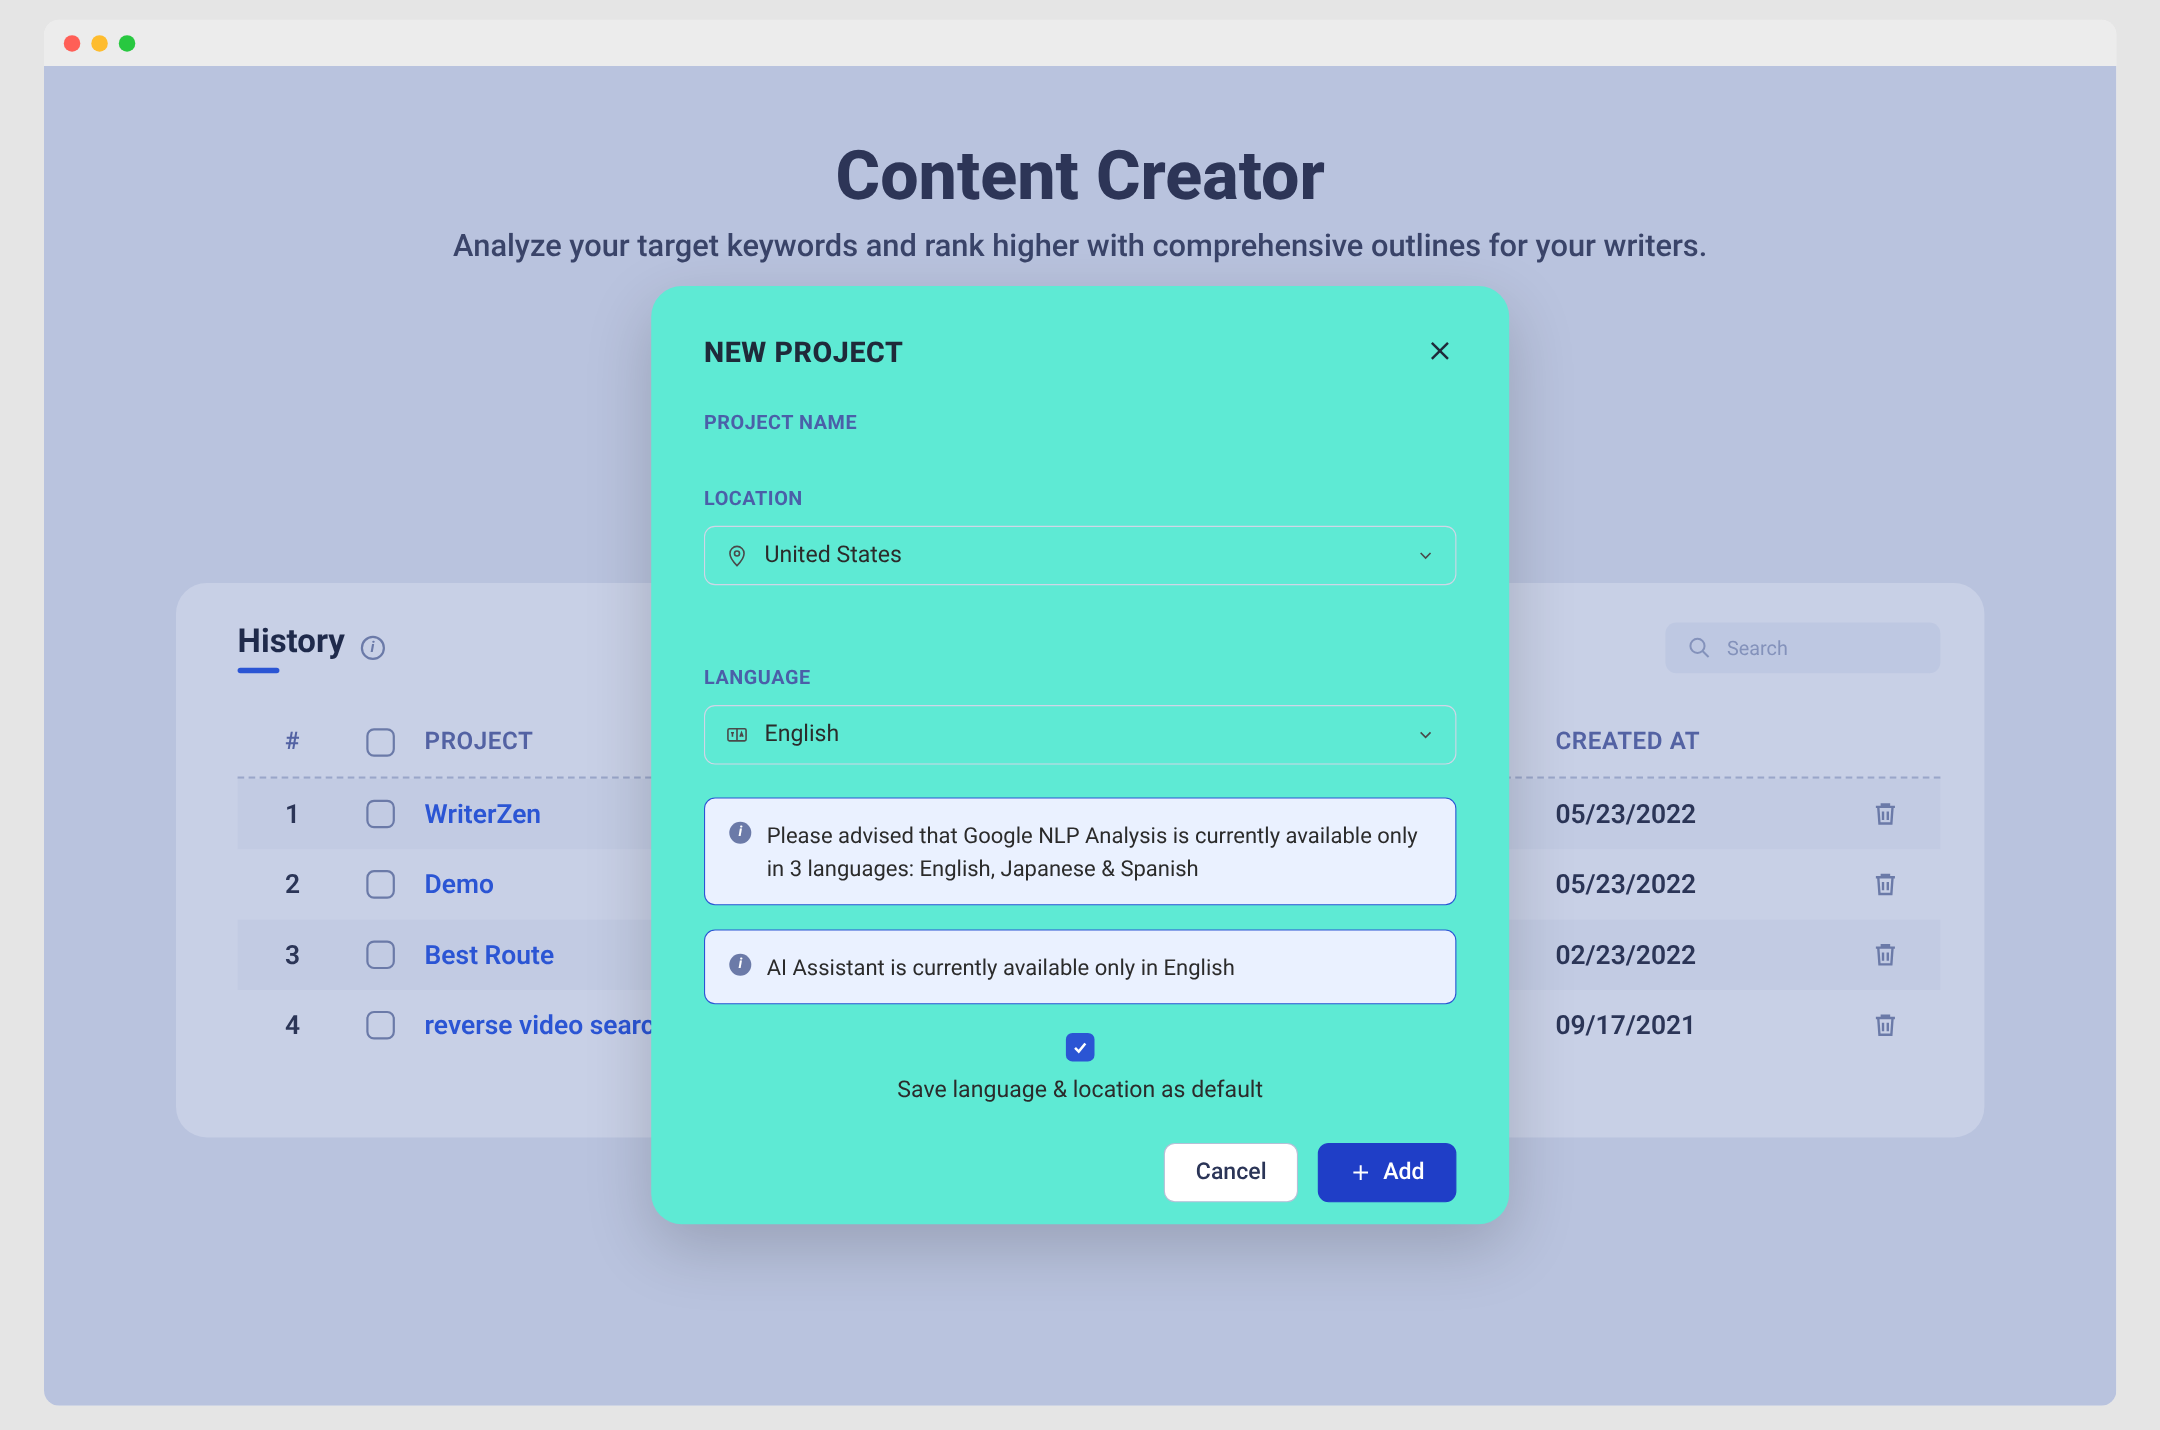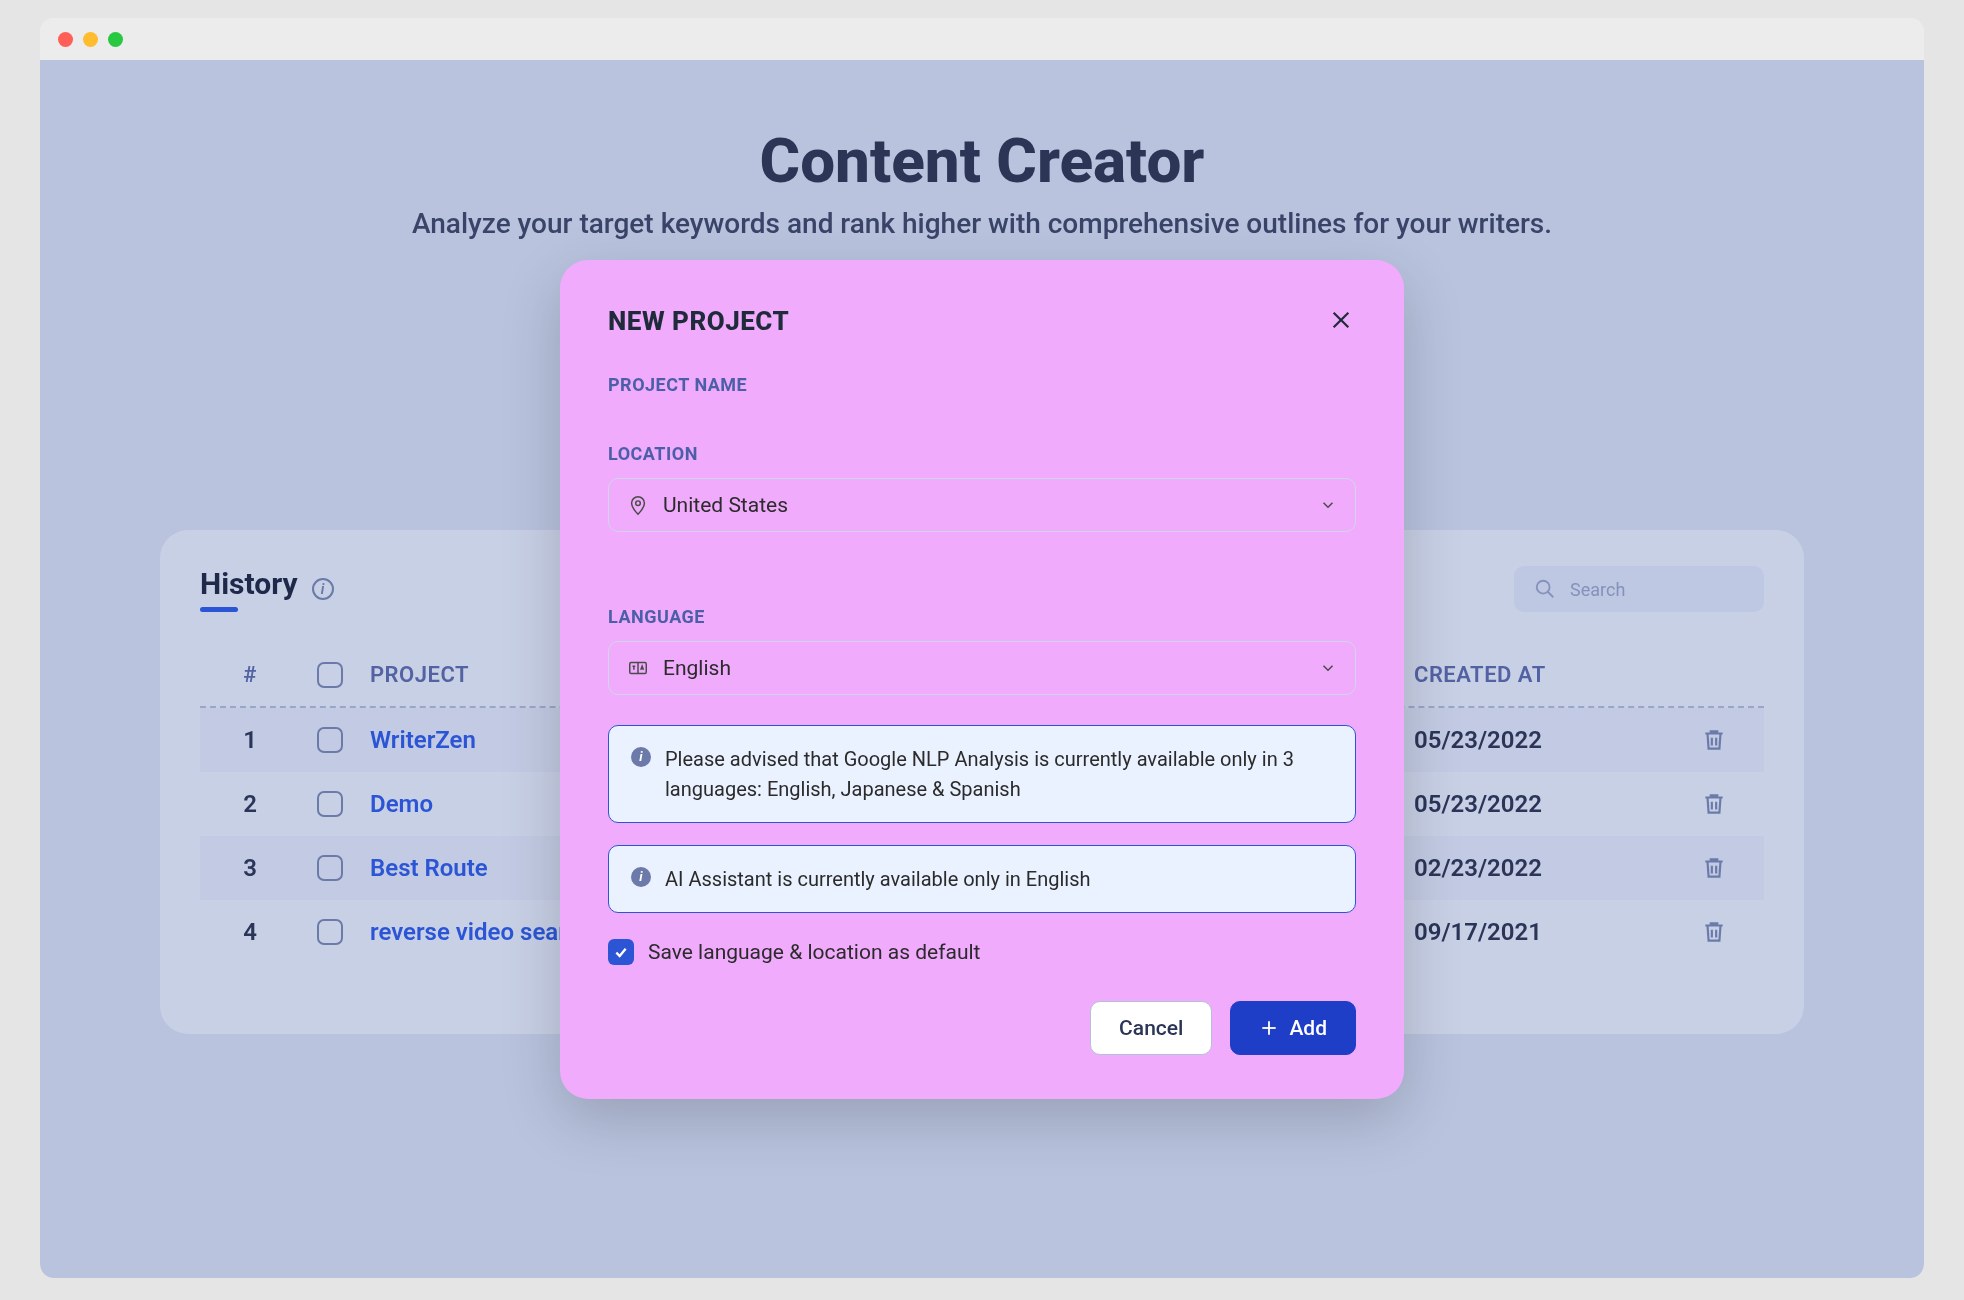--- a/index.html
+++ b/index.html
@@ -62,21 +62,21 @@
   color: #3a4469;
   margin-top: 10px;
   font-weight: 500;
 }
 
 
 .history-card {
   background: #c8d0e6;
   border-radius: 28px;
   margin: 290px 90px 0 90px;
-  padding: 36px 40px 70px 40px;
+  padding: 36px 40px 70px 56px;
 }
 .history-header {
   display:flex;
   align-items:center;
   gap: 14px;
 }
 .history-title {
   font-size: 30px;
   font-weight: 700;
   color: #1f2a4b;
@@ -163,25 +163,25 @@
   background:#3c3b6e;
 }
 .trash-icon { width:26px; height:26px; stroke:#6b7aa8; fill:none; stroke-width:2; }
 
 
 .modal {
   position:absolute;
   top: 200px;
   left: 50%;
   transform: translateX(-50%);
-  width: 844px;
-  background: #f0abfc;
+  width: 780px;
+  background: #5eead4;
   border-radius: 28px;
   box-shadow: 0 20px 60px rgba(0,0,0,0.18);
-  padding: 42px 48px 44px 48px;
+  padding: 42px 48px 20px 48px;
   z-index: 10;
 }
 .modal-header {
   display:flex;
   align-items:center;
 }
 .modal-title {
   font-size: 26px;
   font-weight: 800;
   color:#1f2a3a;
@@ -268,20 +268,21 @@
   margin-top:3px;
 }
 
 .save-default-row {
   margin-top: 26px;
   display:flex;
   align-items:center;
   gap: 14px;
   font-size: 21px;
   color:#2b2b2b;
+  flex-direction:column;
 }
 .checkbox-checked {
   width:26px;
   height:26px;
   background:#2b55d4;
   border-radius:6px;
   display:flex;
   align-items:center;
   justify-content:center;
   color:#fff;

